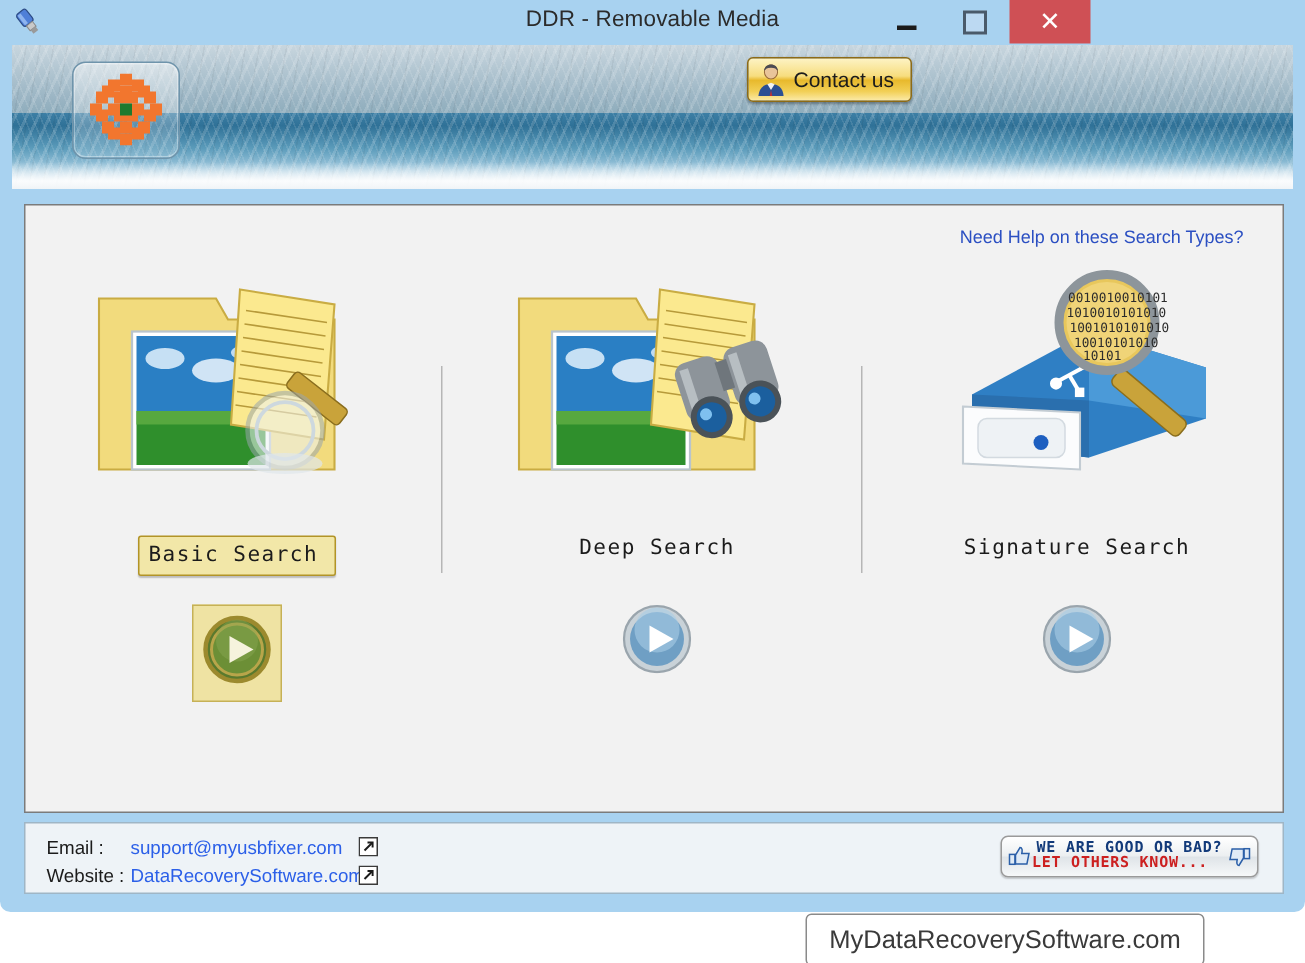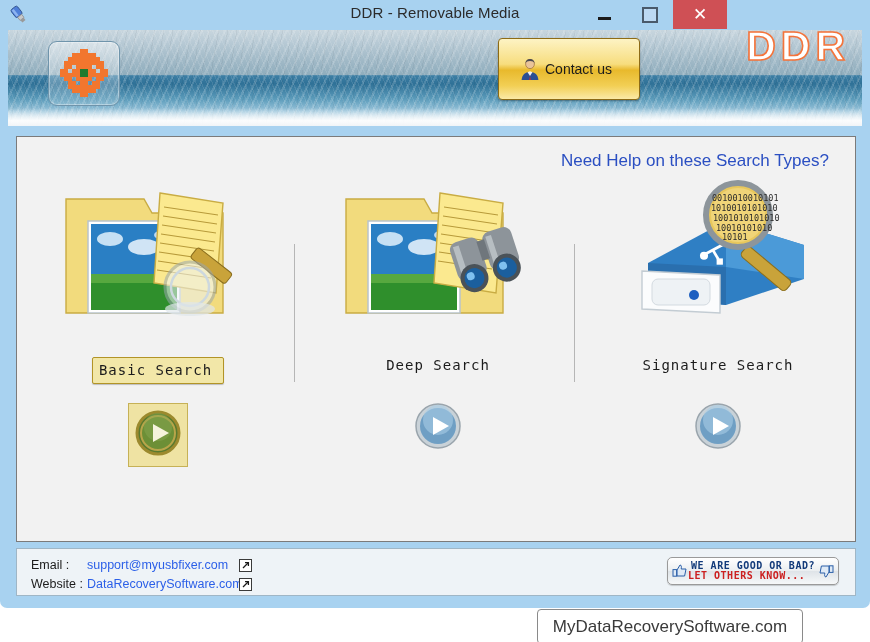--- a/index.html
+++ b/index.html
@@ -64,21 +64,21 @@
     box-shadow:0 0 0 1px rgba(255,255,255,.35) inset;
     z-index:4;
   }
   .logo-grid{position:absolute;left:11px;top:7px;width:48px;height:48px;}
 
   .contact-btn{
     position:absolute;left:498px;top:38px;width:108px;height:28px;z-index:4;
     border:1px solid #8d6b16;border-radius:4px;
     background:linear-gradient(180deg,#fdf3c4 0%,#f7dd7e 42%,#e8b92c 52%,#f2cf55 78%,#fbeaa7 100%);
     box-shadow:0 1px 2px rgba(0,0,0,.35);
-    display:flex;align-items:center;padding:16px;
+    display:flex;align-items:center;padding:0;
   }
   .contact-btn .cico{width:24px;height:24px;margin-left:3px;flex:0 0 auto;}
   .contact-btn .clab{font-size:14px;color:#1c1c1c;margin-left:3px;}
 
   .brand{
     position:absolute;right:20px;top:26px;z-index:4;text-align:right;
     font-size:41px;font-weight:bold;letter-spacing:5px;line-height:1;
     color:#ffffff;
     -webkit-text-stroke:1.6px #f4743b;
     text-shadow:0 0 1px #f4743b;
@@ -89,21 +89,21 @@
     font-size:20px;font-weight:bold;color:#2d72c6;
     text-shadow:0 1px 0 rgba(255,255,255,.8);
   }
 
   
   .panel{
     position:absolute;left:16px;top:136px;width:838px;height:404px;
     background:#f2f2f2;border:1px solid #7b7b7b;
   }
   .help-link{
-    position:absolute;right:26px;top:14px;font-size:17px;color:#2b4fc2;
+    position:absolute;right:26px;top:14px;font-size:12px;color:#2b4fc2;
     cursor:pointer;
   }
   .divider{
     position:absolute;top:107px;width:1px;height:138px;background:#b6b6b6;
   }
   .divider.d1{left:277px;}
   .divider.d2{left:557px;}
 
   .col{position:absolute;top:38px;width:280px;height:330px;}
   .col.c1{left:1px;}
@@ -236,21 +236,20 @@
         <ellipse cx="12" cy="7" rx="4.4" ry="4.6" fill="#e9c49a" stroke="#9a6b3a" stroke-width=".7"></ellipse>
         <path d="M7.3 6.4c.3-3 2.3-4.4 4.7-4.4s4.4 1.4 4.7 4.4c-1.1-1.6-2.1-2.3-4.7-2.3s-3.6.7-4.7 2.3z" fill="#4b4b52"></path>
         <path d="M3.6 23c.4-5.3 3.4-8 8.4-8s8 2.7 8.4 8z" fill="#2b4f93"></path>
         <path d="M9.6 15.2 12 19l2.4-3.8-2.4-1z" fill="#f2f2f2"></path>
         <path d="M12 19l-.9 4h1.8z" fill="#b8303a"></path>
       </svg>
     </span>
     <span class="clab">Contact us</span>
   </div>
 
-  <div class="brand">DDR</div>
 
   <div class="panel">
 
     <div class="help-link">Need Help on these Search Types?</div>
 
     <div class="divider d1"></div>
     <div class="divider d2"></div>
 
     <div class="col c1">
       <div class="art">

